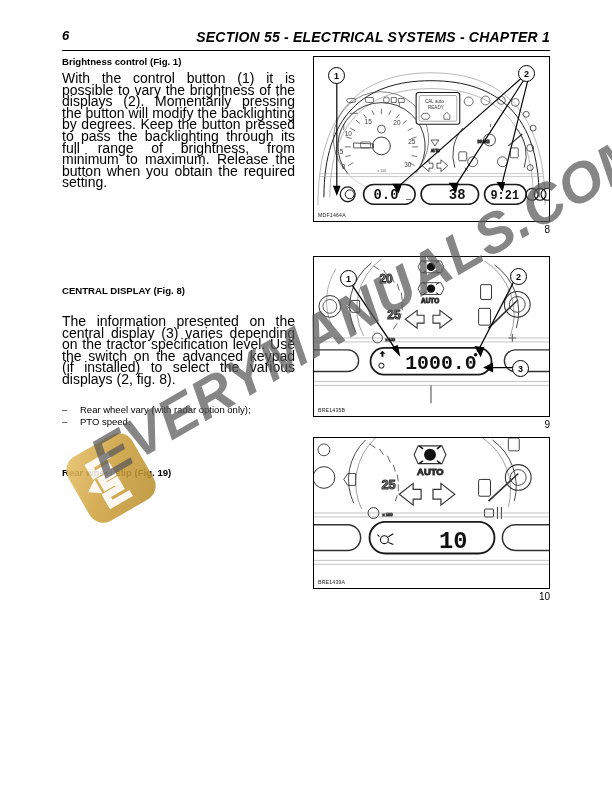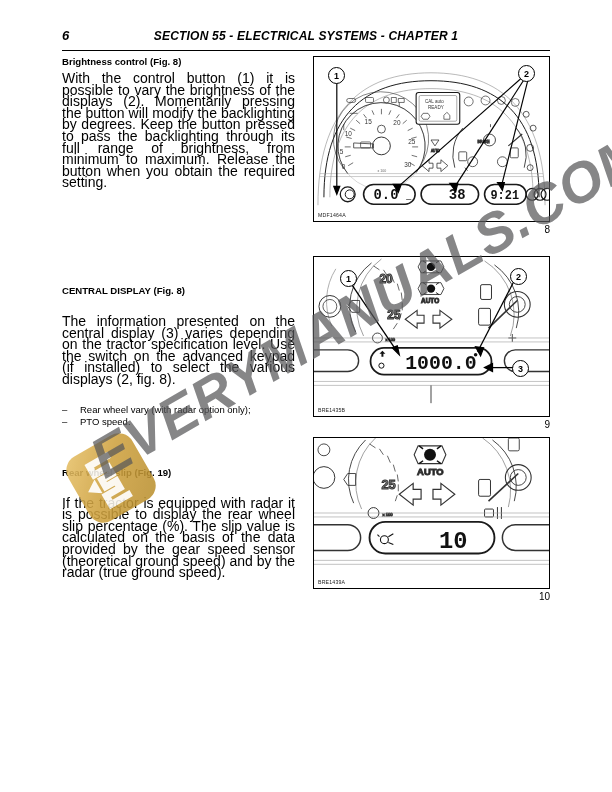--- a/index.html
+++ b/index.html
@@ -17,22 +17,22 @@
   
   .header {
     position:absolute; left:62px; top:28px; width:488px; height:22px;
   }
   .header-pageno {
     position:absolute; left:0; top:0;
     font-size:13px; font-weight:bold; font-style:italic;
   }
   .header-title {
     position:absolute; left:0; top:1px; width:488px;
-    text-align:center;
-    font-size:12px; font-weight:bold; font-style:italic;
+    text-align:right;
+    font-size:14px; font-weight:bold; font-style:italic;
     letter-spacing:0.2px;
   }
   .header-rule {
     position:absolute; left:62px; top:50px; width:488px;
     border-top:1.6px solid #000;
   }
 
   
   .col-left { position:absolute; left:62px; top:56px; width:233px; }
   .sec-head {
@@ -129,21 +129,21 @@
 
   <div class="header">
     <div class="header-pageno">6</div>
     <div class="header-title">SECTION 55 - ELECTRICAL SYSTEMS - CHAPTER 1</div>
   </div>
   <div class="header-rule"></div>
 
   <div class="col-left">
 
     <div>
-      <div class="sec-head">Brightness control (Fig. 8)</div>
+      <div class="sec-head">Brightness control (Fig. 1)</div>
       <p class="body-text last">With the control button (1) it is possible to vary the brightness of the displays (2). Momentarily pressing the button will modify the backlighting by degrees. Keep the button pressed to pass the backlighting through its full range of brightness, from minimum to maximum. Release the button when you obtain the required setting.</p>
     </div>
 
     <div style="height:96px"></div>
 
     <div>
       <div class="sec-head">CENTRAL DISPLAY (Fig. 8)</div>
       <div class="spacer-md"></div>
       <p class="body-text">The information presented on the central display (3) varies depending on the tractor specification level. Use the switch on the advanced keypad (if installed) to select the various displays (2, fig. 8).</p>
       <div class="spacer-sm"></div>
@@ -157,21 +157,20 @@
           <span class="bullet-txt">PTO speed.</span>
         </div>
       </div>
     </div>
 
     <div style="height:38px"></div>
 
     <div>
       <div class="sec-head">Rear wheel slip (Fig. 19)</div>
       <div class="spacer-md"></div>
-      <p class="body-text last">If the tractor is equipped with radar it is possible to display the rear wheel slip percentage (%). The slip value is calculated on the basis of the data provided by the gear speed sensor (theoretical ground speed) and by the radar (true ground speed).</p>
     </div>
   </div>
 
   <div class="fig" id="fig8">
     <svg class="art" viewBox="0 0 237 166" preserveAspectRatio="none">
       <g fill="none" stroke="#1a1a1a" stroke-width="0.8">
 
         <path d="M10 142 C10 60, 50 24, 118 24 C186 24, 227 60, 227 142" stroke-width="1"></path>
         <path d="M16 142 C16 66, 54 32, 118 32 C182 32, 221 66, 221 142" stroke-width="0.6" stroke="#888"></path>
         <path d="M4 150 C4 54, 48 16, 118 16 C188 16, 233 54, 233 150" stroke-width="0.6" stroke="#888"></path>

